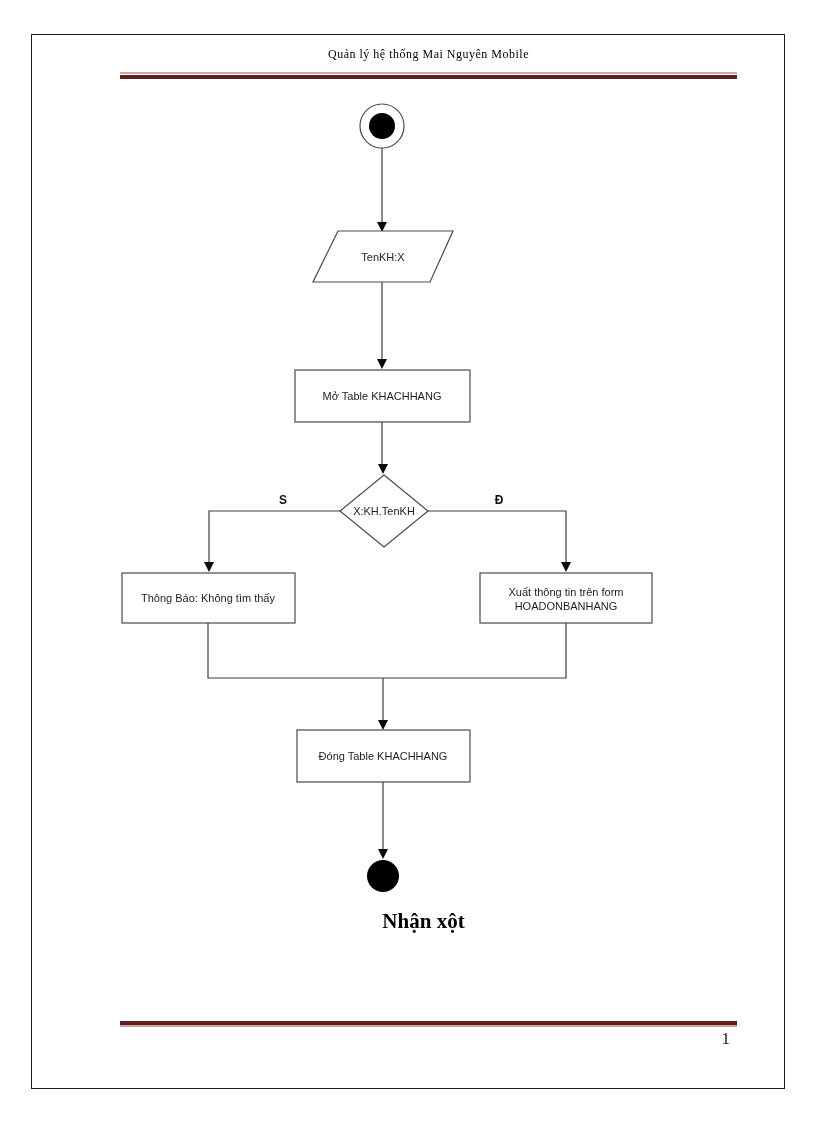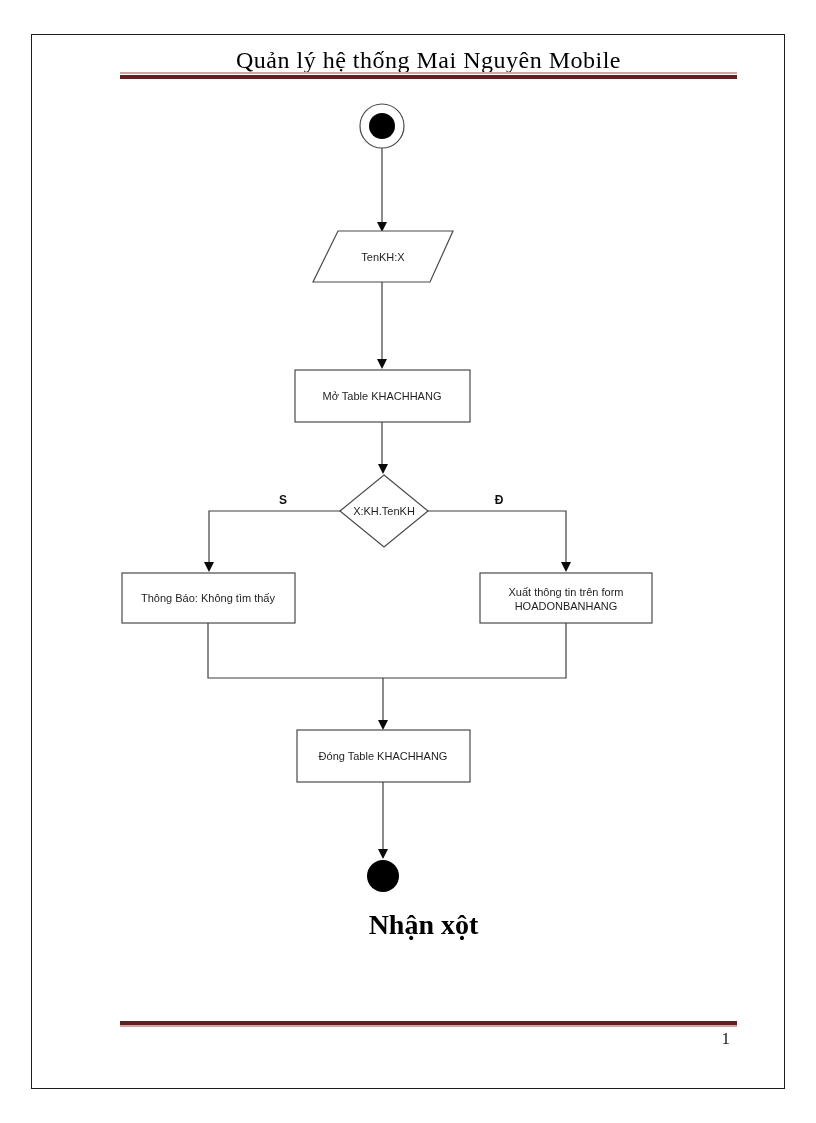--- a/index.html
+++ b/index.html
@@ -12,40 +12,40 @@
   }
   .border-frame {
     position:absolute; left:31px; top:34px;
     width:754px; height:1055px;
     border:1px solid #1c1c1c;
     box-sizing:border-box;
   }
   .header-title {
     position:absolute; left:120px; top:47px; width:617px;
     text-align:center;
-    font-size:24px; color:#000000;
+    font-size:12px; color:#000000;
     letter-spacing:0.5px;
   }
   .rule { position:absolute; left:120px; width:617px; }
   .rule-header { top:72px; }
   .rule-header .rule-light { height:2px; background:#d4a3a3; }
   .rule-header .rule-gap   { height:1px; background:#ffffff; }
   .rule-header .rule-dark  { height:4px; background:#5c2221; }
   .rule-footer { top:1021px; }
   .rule-footer .rule-dark  { height:4px; background:#5c2221; }
   .rule-footer .rule-light { height:2px; background:#d4a3a3; }
   .page-number {
     position:absolute; left:120px; top:1029px; width:610px;
     text-align:right;
     font-size:17px; color:#1a1a1a;
   }
   .caption {
     position:absolute; left:120px; top:909px; width:607px;
     text-align:center;
-    font-weight:bold; font-size:28px; color:#000000;
+    font-weight:bold; font-size:21px; color:#000000;
   }
   svg.flowchart { position:absolute; left:0; top:0; }
   .fc-line  { stroke:#3f3f3f; stroke-width:1.2; fill:none; }
   .fc-shape { stroke:#4a4a4a; stroke-width:1.2; fill:#ffffff; }
   .fc-arrow { fill:#0a0a0a; stroke:none; }
   .fc-node-fill { fill:#000000; stroke:none; }
   .fc-label {
     font-family:"Liberation Sans", sans-serif;
     font-size:11px; fill:#1f1f1f; text-anchor:middle;
   }

